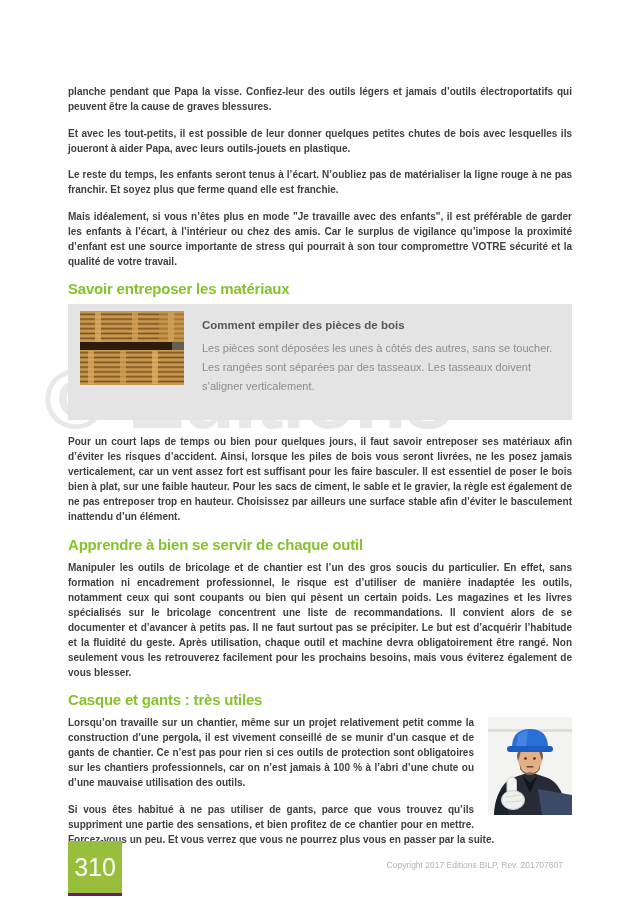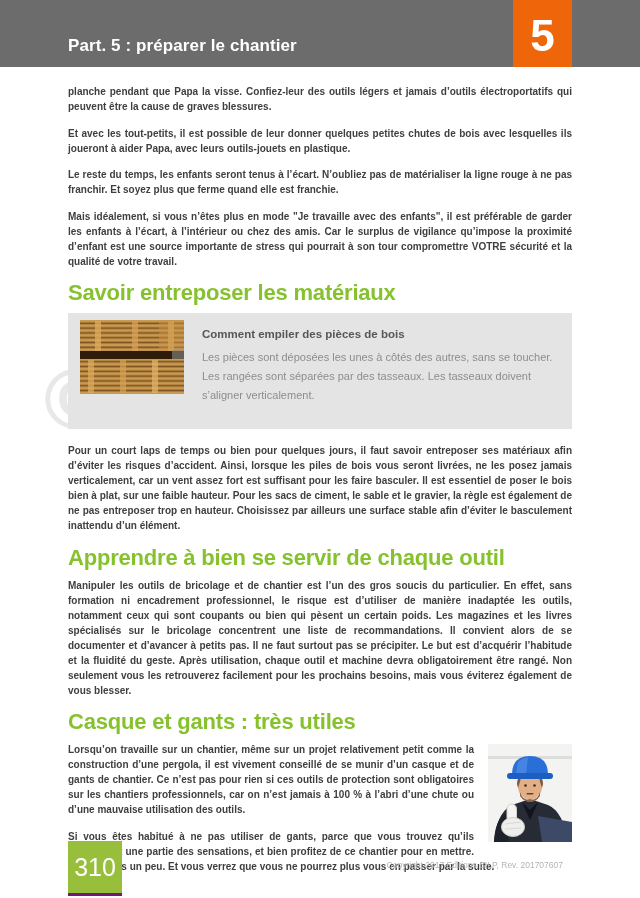--- a/index.html
+++ b/index.html
@@ -56,21 +56,21 @@
   }
   .content p.body-par {
     margin: 0 0 11.5px 0;
     font-size: 10px; line-height: 15px;
     color: #3f3f3f;
     text-align: justify;
     font-weight: bold;
   }
   h2.section-heading {
     margin: 11px 0 7px 0;
-    font-size: 22px; font-weight: bold;
+    font-size: 15px; font-weight: bold;
     color: #86c22d;
     letter-spacing: -0.2px;
   }
 
   
   .info-box {
     background: #e4e4e4;
     min-height: 88px;
     margin: 2px 0 14px 0;
     padding: 7px 12px 24px 12px;
@@ -110,24 +110,20 @@
     position: absolute; right: 77px; top: 860px;
     font-size: 8.5px; color: #b4b4b4;
     z-index: 2;
   }
 </style>
 </head>
 <body>
 
 <div class="page">
 
-  <div class="header-band">
-    <div class="header-title">Part. 5 : préparer le chantier</div>
-    <div class="chapter-badge">5</div>
-  </div>
 
   <div class="watermark">
     <div>© Editions</div>
   </div>
 
   <div class="content">
 
     <p class="body-par">planche pendant que Papa la visse. Confiez-leur des outils légers et jamais d’outils électroportatifs qui peuvent être la cause de graves blessures.</p>
     <p class="body-par">Et avec les tout-petits, il est possible de leur donner quelques petites chutes de bois avec lesquelles ils joueront à aider Papa, avec leurs outils-jouets en plastique.</p>
     <p class="body-par">Le reste du temps, les enfants seront tenus à l’écart. N’oubliez pas de matérialiser la ligne rouge à ne pas franchir. Et soyez plus que ferme quand elle est franchie.</p>

